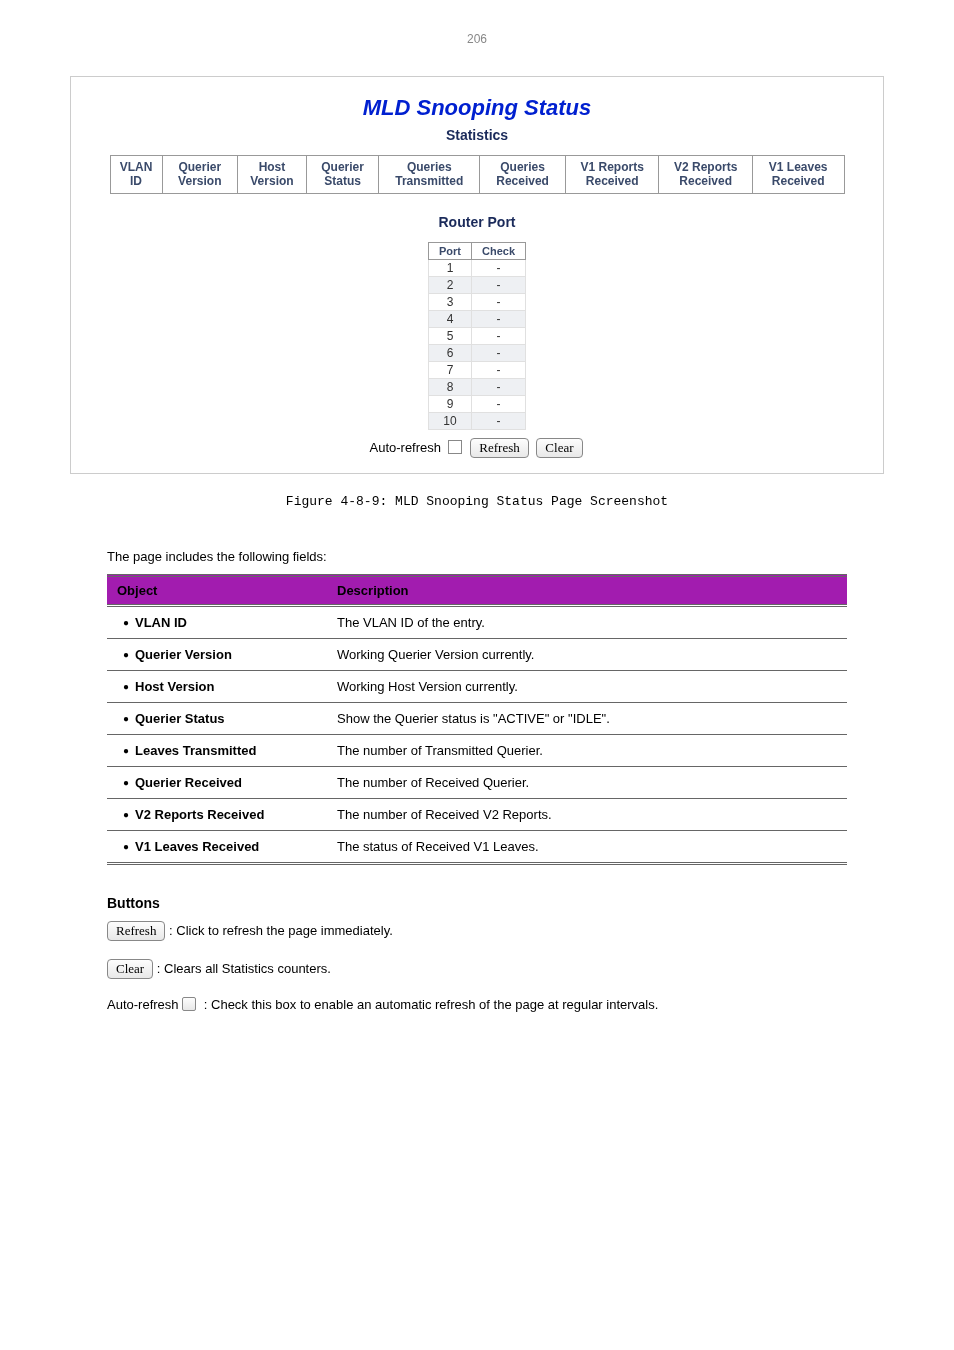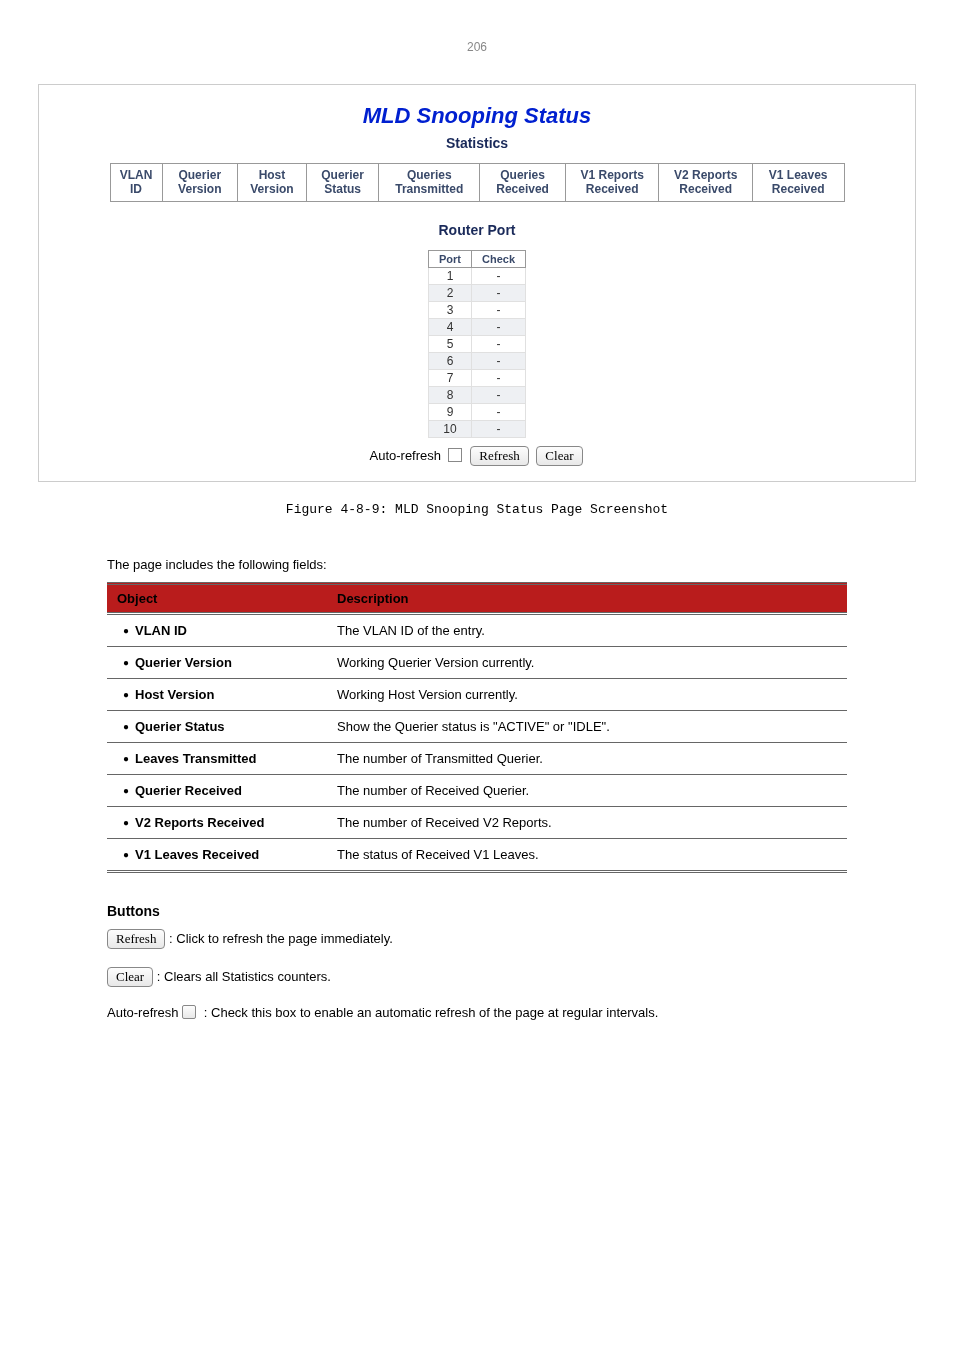--- a/index.html
+++ b/index.html
@@ -6,31 +6,31 @@
     margin: 0;
     padding: 0;
     background: #ffffff;
     font-family: Arial, sans-serif;
     font-size: 13px;
     color: #000;
   }
   .page {
     width: 954px;
     margin: 0 auto;
-    padding: 40px 0 60px 0;
+    padding: 32px 0 60px 0;
     box-sizing: border-box;
   }
   .page-num {
     text-align: center;
     color: #888;
     font-size: 12px;
     margin-bottom: 30px;
   }
   .figure {
-    width: 878px;
+    width: 814px;
     margin: 0 auto 20px auto;
     border: 1px solid #ccc;
     padding: 10px 0 15px 0;
     box-sizing: border-box;
     background: #fff;
   }
   .fig-title {
     text-align: center;
     font-size: 22px;
     font-weight: bold;
@@ -126,21 +126,21 @@
     font-size: 13px;
   }
   .desc-table {
     width: 740px;
     margin: 0 auto 30px auto;
     border-collapse: collapse;
     border-top: 3px double #666;
     border-bottom: 3px double #666;
   }
   .desc-table th {
-    background: #b91c1c;
+    background: #a21caf;
     font-weight: bold;
     font-size: 13px;
     text-align: left;
     padding: 6px 10px;
     border-bottom: 3px double #666;
   }
   .desc-table th.col-obj { width: 200px; }
   .desc-table td {
     border-bottom: 1px solid #666;
     padding: 8px 10px;

